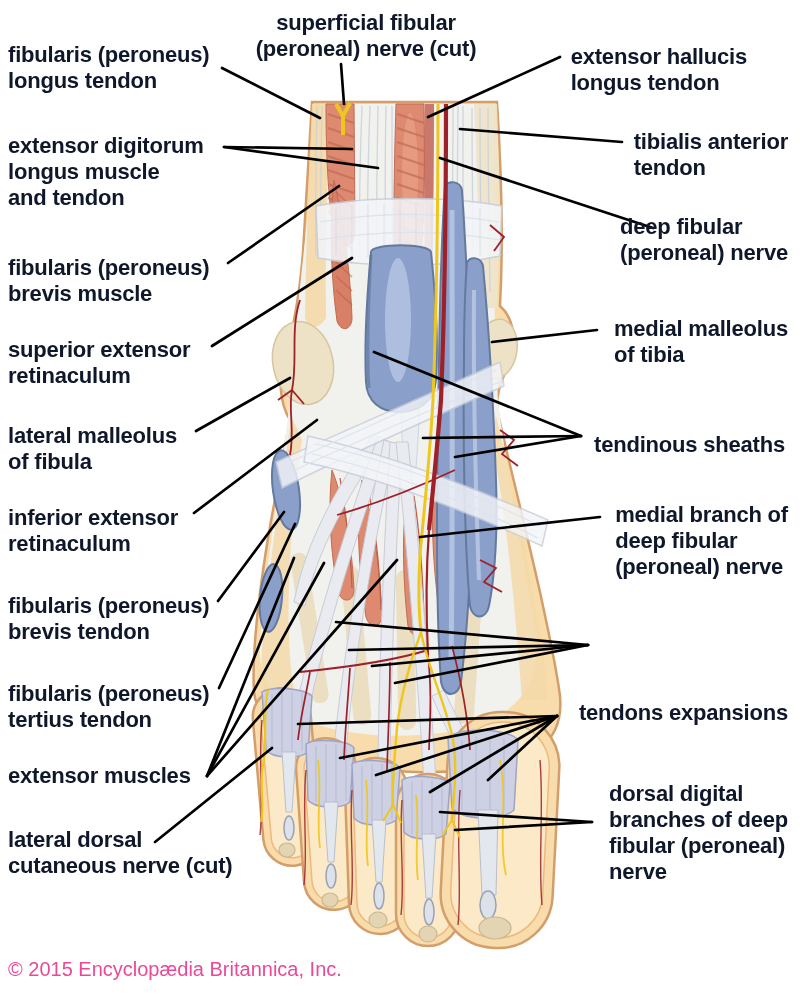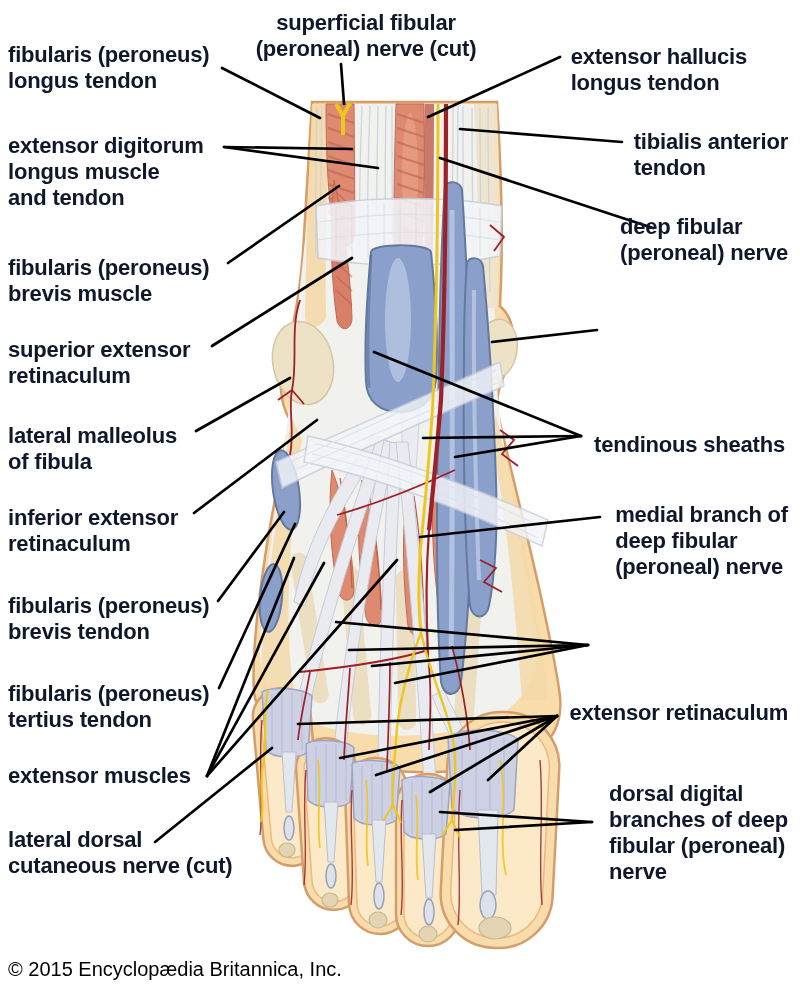--- a/index.html
+++ b/index.html
@@ -3,21 +3,21 @@
 <meta charset="utf-8">
 <style>
   html,body{margin:0;padding:0;background:#fff;}
   .stage{position:relative;width:800px;height:1000px;background:#ffffff;overflow:hidden;
          font-family:"Liberation Sans",sans-serif;}
   .art{position:absolute;left:0;top:0;width:800px;height:1000px;}
   #labels{position:absolute;left:0;top:0;width:800px;height:1000px;}
   .label{position:absolute;font-size:22px;line-height:26px;color:#0f172a;white-space:pre-line;letter-spacing:-0.2px;font-weight:bold;}
   .label.right{}
   .label.center{text-align:center;}
-  .copyright{position:absolute;left:8px;top:958px;font-size:20px;color:#000000;}
+  .copyright{position:absolute;left:8px;top:958px;font-size:20px;color:#ec4899;}
   #leaders line{stroke:#000;stroke-width:2.7;stroke-linecap:round;}
 </style>
 </head>
 <body>
 
 <div class="stage">
 
   <svg class="art" viewBox="0 0 800 1000" aria-hidden="true">
 
     <path d="M312,102 L497,102
@@ -230,35 +230,37 @@
 longus tendon</div>
       <div class="label left" style="top: 133px; left: 8px;">extensor digitorum
 longus muscle
 and tendon</div>
       <div class="label right" style="top: 129px; right: 12px; margin-left: 13px;">tibialis anterior
 tendon</div>
       <div class="label right" style="top: 214px; right: 12px;">deep fibular
 (peroneal) nerve</div>
       <div class="label left" style="top: 255px; left: 8px;">fibularis (peroneus)
 brevis muscle</div>
+      <div class="label right" style="top: 316px; right: 12px;">medial malleolus
+of tibia</div>
       <div class="label left" style="top: 337px; left: 8px;">superior extensor
 retinaculum</div>
       <div class="label left" style="top: 423px; left: 8px;">lateral malleolus
 of fibula</div>
       <div class="label right" style="top: 422px; right: 15px; margin-top: 10px;">tendinous sheaths</div>
       <div class="label left" style="top: 505px; left: 8px;">inferior extensor
 retinaculum</div>
       <div class="label right" style="top: 502px; right: 12px;">medial branch of
 deep fibular
 (peroneal) nerve</div>
       <div class="label left" style="top: 593px; left: 8px;">fibularis (peroneus)
 brevis tendon</div>
       <div class="label left" style="top: 681px; left: 8px;">fibularis (peroneus)
 tertius tendon</div>
-      <div class="label right" style="top: 700px; right: 12px;">extensor retinaculum</div>
+      <div class="label right" style="top: 700px; right: 12px;">tendons expansions</div>
       <div class="label left" style="top: 763px; left: 8px;">extensor muscles</div>
       <div class="label right" style="top: 781px; right: 12px;">dorsal digital
 branches of deep
 fibular (peroneal)
 nerve</div>
       <div class="label left" style="top: 827px; left: 8px;">lateral dorsal
 cutaneous nerve (cut)</div>
     </div>
 
   <div class="copyright">© 2015 Encyclopædia Britannica, Inc.</div>

